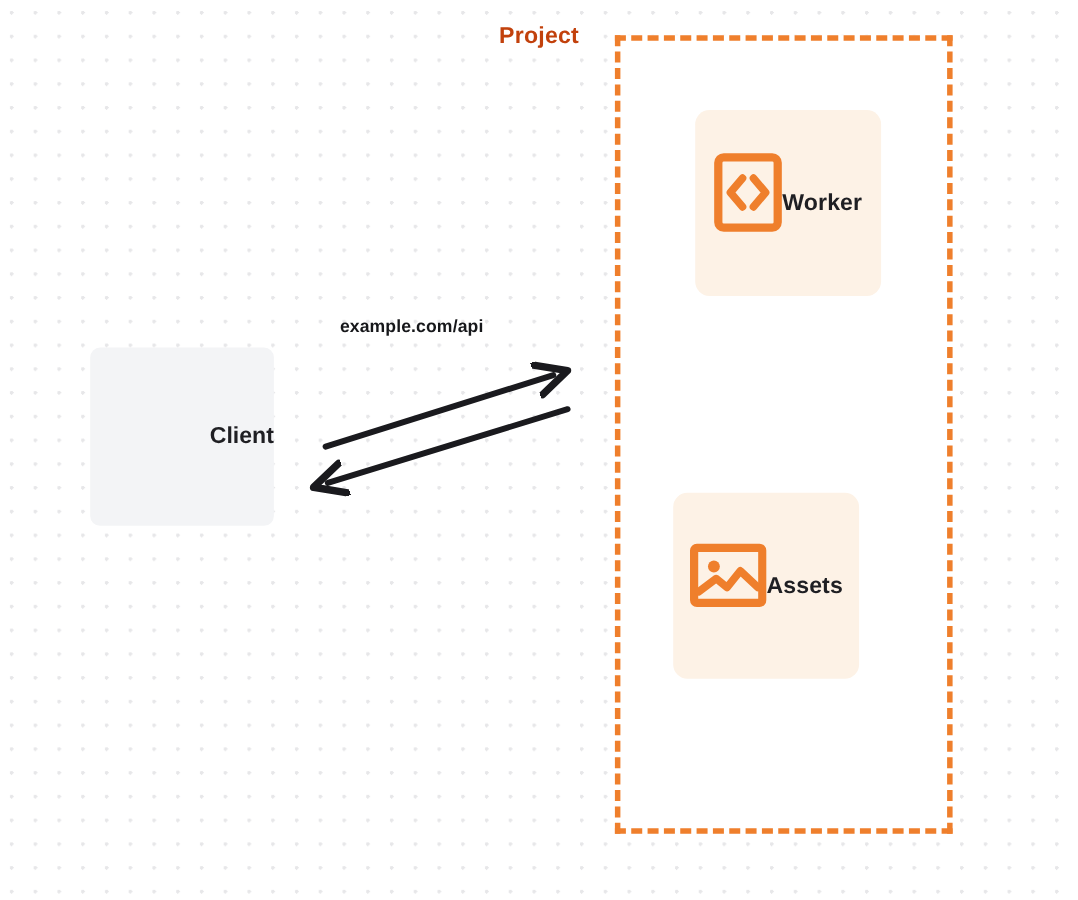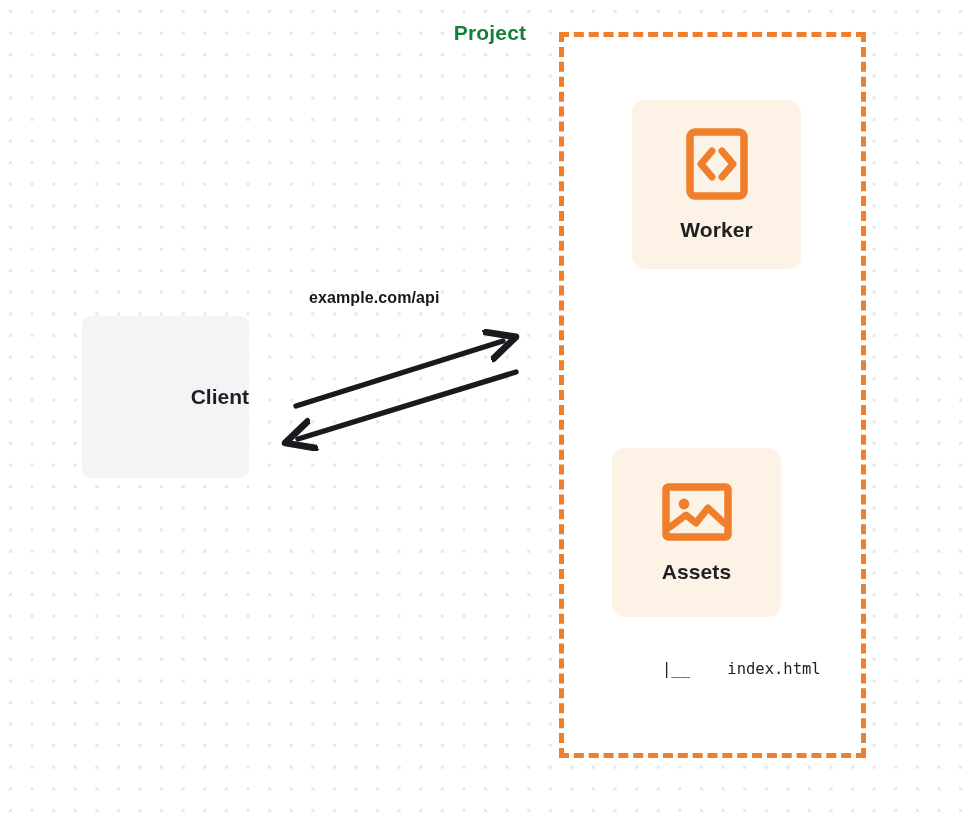--- a/index.html
+++ b/index.html
@@ -39,35 +39,35 @@
     border: 5px dashed #ef7f2c;
     z-index: 1;
   }
   #project-label {
     position: absolute;
     left: 50%;
     top: 33px;
     transform: translate(-50%, -50%);
     background: #ffffff;
     padding: 0 7px;
-    color: #15803d;
+    color: #c2410c;
     font-size: 21px;
     font-weight: 700;
     letter-spacing: 0.2px;
     white-space: nowrap;
     z-index: 3;
   }
 
   
   .card {
     position: absolute;
     background: #fdf2e6;
     border-radius: 13px;
     display: flex;
-    flex-direction: column;
+    flex-direction: row;
     align-items: center;
     justify-content: center;
     z-index: 2;
   }
   #worker-card {
     left: 632px;
     top: 100px;
     width: 169px;
     height: 169px;
   }
@@ -186,15 +186,14 @@
     <svg width="70" height="60" viewBox="0 0 70 60" aria-hidden="true">
       <rect x="4" y="5" width="62" height="50" rx="2.5" ry="2.5" fill="none" stroke="#ef7f2c" stroke-width="7.5"></rect>
       <circle cx="22" cy="22" r="5.4" fill="#ef7f2c"></circle>
       <path d="M 8 45 L 24 33 L 34 41 L 46 26 L 62 41" fill="none" stroke="#ef7f2c" stroke-width="7" stroke-linecap="round" stroke-linejoin="round"></path>
     </svg>
   </span>
   <span class="card-label">Assets</span>
 </div>
 
 <div id="asset-file-tree">
-  <span class="tree-row">      |__    index.html</span>
   
 </div>
 
 </body></html>

